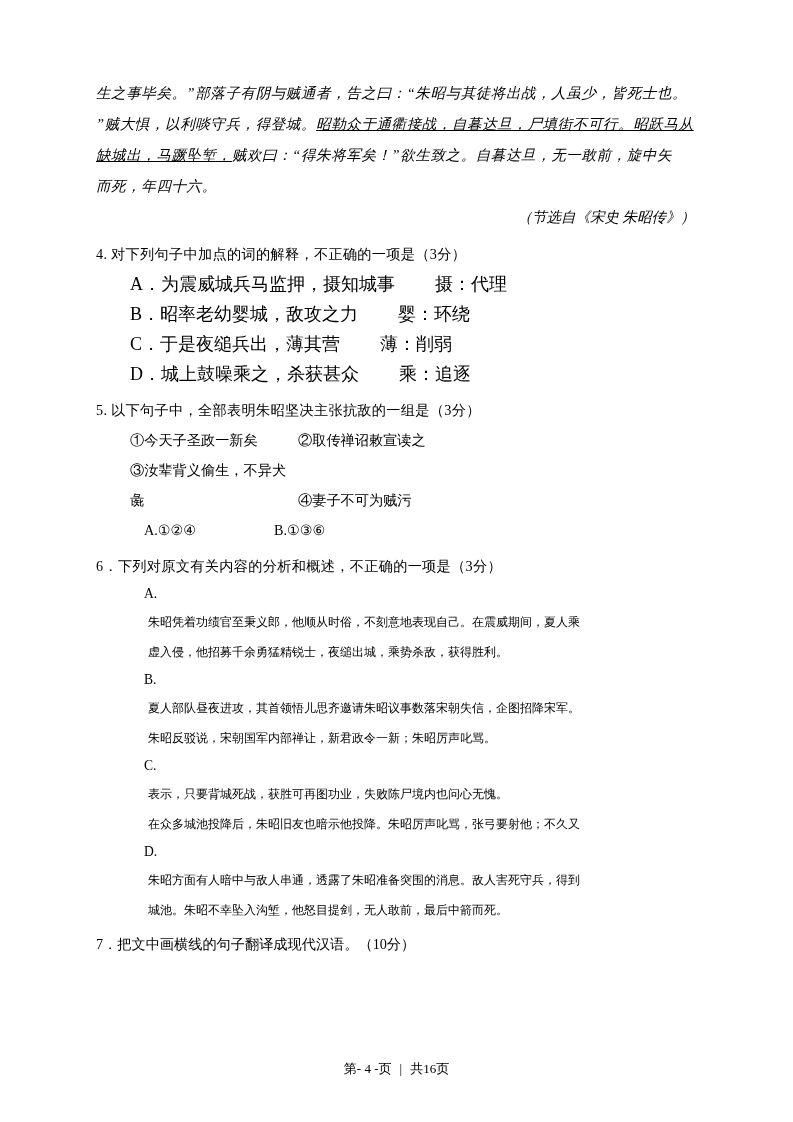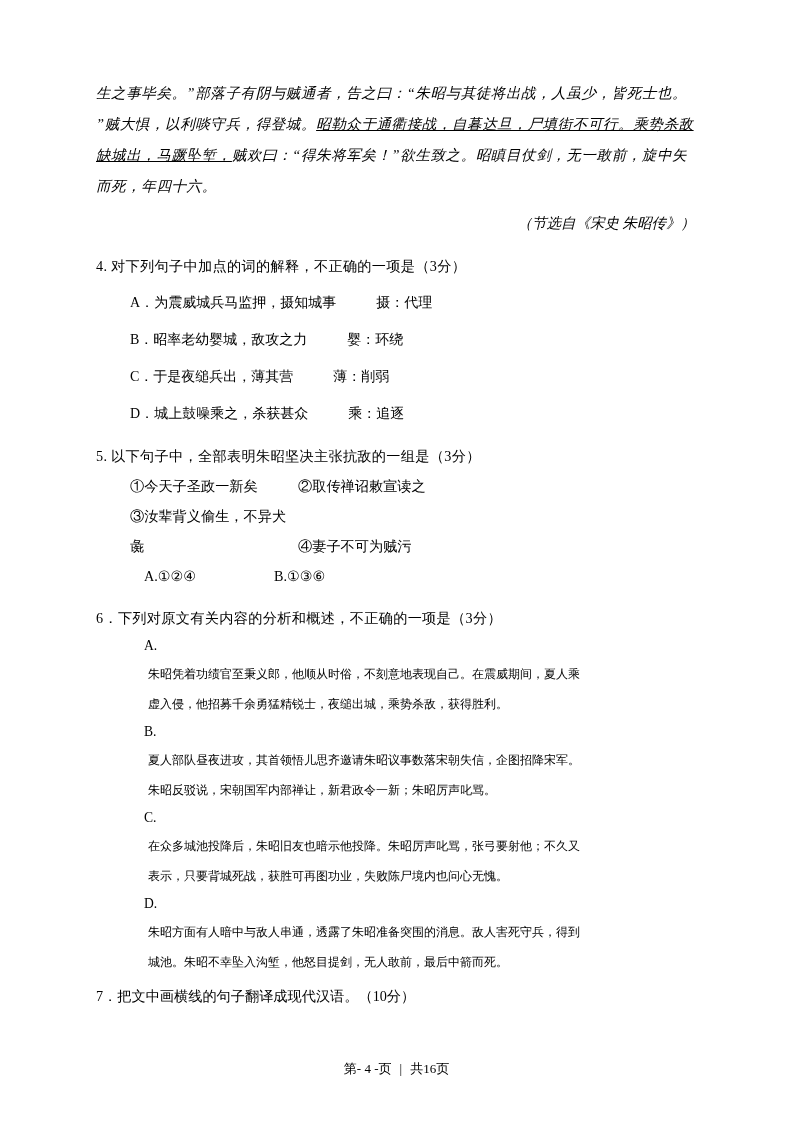--- a/index.html
+++ b/index.html
@@ -33,39 +33,36 @@
     text-align: justify;
     letter-spacing: 0.6px;
   }
   .passage .u { text-decoration: underline; }
 
   .source {
     text-align: right;
     font-size: 14.5px;
     line-height: 31px;
     font-style: italic;
-    margin-top: 6px;
     padding-right: 2px;
   }
 
   
   .q {
     font-size: 14.2px;
     line-height: 30px;
     margin-top: 6px;
   }
   .q-stem {
     letter-spacing: 0.3px;
-    margin-top: 12px;
   }
   .opt-line {
     padding-left: 34px;
     line-height: 30px;
-    font-size: 14px;
-    margin-top: 7px;
+    font-size: 18px;
   }
   .opt-line .gap-md { display: inline-block; width: 40px; }
 
   .subopts {
     padding-left: 34px;
     line-height: 30px;
     font-size: 14.2px;
   }
   .subopts .col2 { display: inline-block; width: 168px; }
 
@@ -108,22 +105,22 @@
   }
   .footer .sep { display: inline-block; padding: 0 8px; }
 </style>
 </head>
 <body>
 
 <div class="page">
 
   <div class="passage">
     <div>生之事毕矣。”部落子有阴与贼通者，告之曰：“朱昭与其徒将出战，人虽少，皆死士也。</div>
-    <div><span>”贼大惧，以利啖守兵，得登城。</span><span class="u">昭勒众于通衢接战，自暮达旦，尸填街不可行。乘势杀敌</span></div>
-    <div><span class="u">缺城出，马蹶坠堑，</span><span>贼欢曰：“得朱将军矣！”欲生致之。昭瞋目仗剑，无一敢前，旋中矢</span></div>
+    <div><span>”贼大惧，以利啖守兵，得登城。</span><span class="u">昭勒众于通衢接战，自暮达旦，尸填街不可行。昭跃马从</span></div>
+    <div><span class="u">缺城出，马蹶坠堑，</span><span>贼欢曰：“得朱将军矣！”欲生致之。自暮达旦，无一敢前，旋中矢</span></div>
     <div>而死，年四十六。</div>
   </div>
 
   <div class="source">（节选自《宋史 朱昭传》）</div>
 
   <div class="q">
     <div class="q-stem">4.  对下列句子中加点的词的解释，不正确的一项是（3分）</div>
 
     <div class="opt-line">
       <span>A．</span><span>为震威城兵马监押，摄知城事</span><span class="gap-md"></span><span>摄</span>：<span>代理</span>
@@ -159,22 +156,22 @@
 
     <div class="mark">A.</div>
     <div class="para">朱昭凭着功绩官至秉义郎，他顺从时俗，不刻意地表现自己。在震威期间，夏人乘</div>
     <div class="para">虚入侵，他招募千余勇猛精锐士，夜缒出城，乘势杀敌，获得胜利。</div>
 
     <div class="mark">B.</div>
     <div class="para">夏人部队昼夜进攻，其首领悟儿思齐邀请朱昭议事数落宋朝失信，企图招降宋军。</div>
     <div class="para">朱昭反驳说，宋朝国军内部禅让，新君政令一新；朱昭厉声叱骂。</div>
 
     <div class="mark">C.</div>
+    <div class="para">表示，只要背城死战，获胜可再图功业，失败陈尸境内也问心无愧。</div>
     <div class="para">在众多城池投降后，朱昭旧友也暗示他投降。朱昭厉声叱骂，张弓要射他；不久又</div>
-    <div class="para">表示，只要背城死战，获胜可再图功业，失败陈尸境内也问心无愧。</div>
 
     <div class="mark">D.</div>
     <div class="para">朱昭方面有人暗中与敌人串通，透露了朱昭准备突围的消息。敌人害死守兵，得到</div>
     <div class="para">城池。朱昭不幸坠入沟堑，他怒目提剑，无人敢前，最后中箭而死。</div>
   </div>
 
   <div class="q7">7．把文中画横线的句子翻译成现代汉语。（10分）</div>
 
 </div>
 

